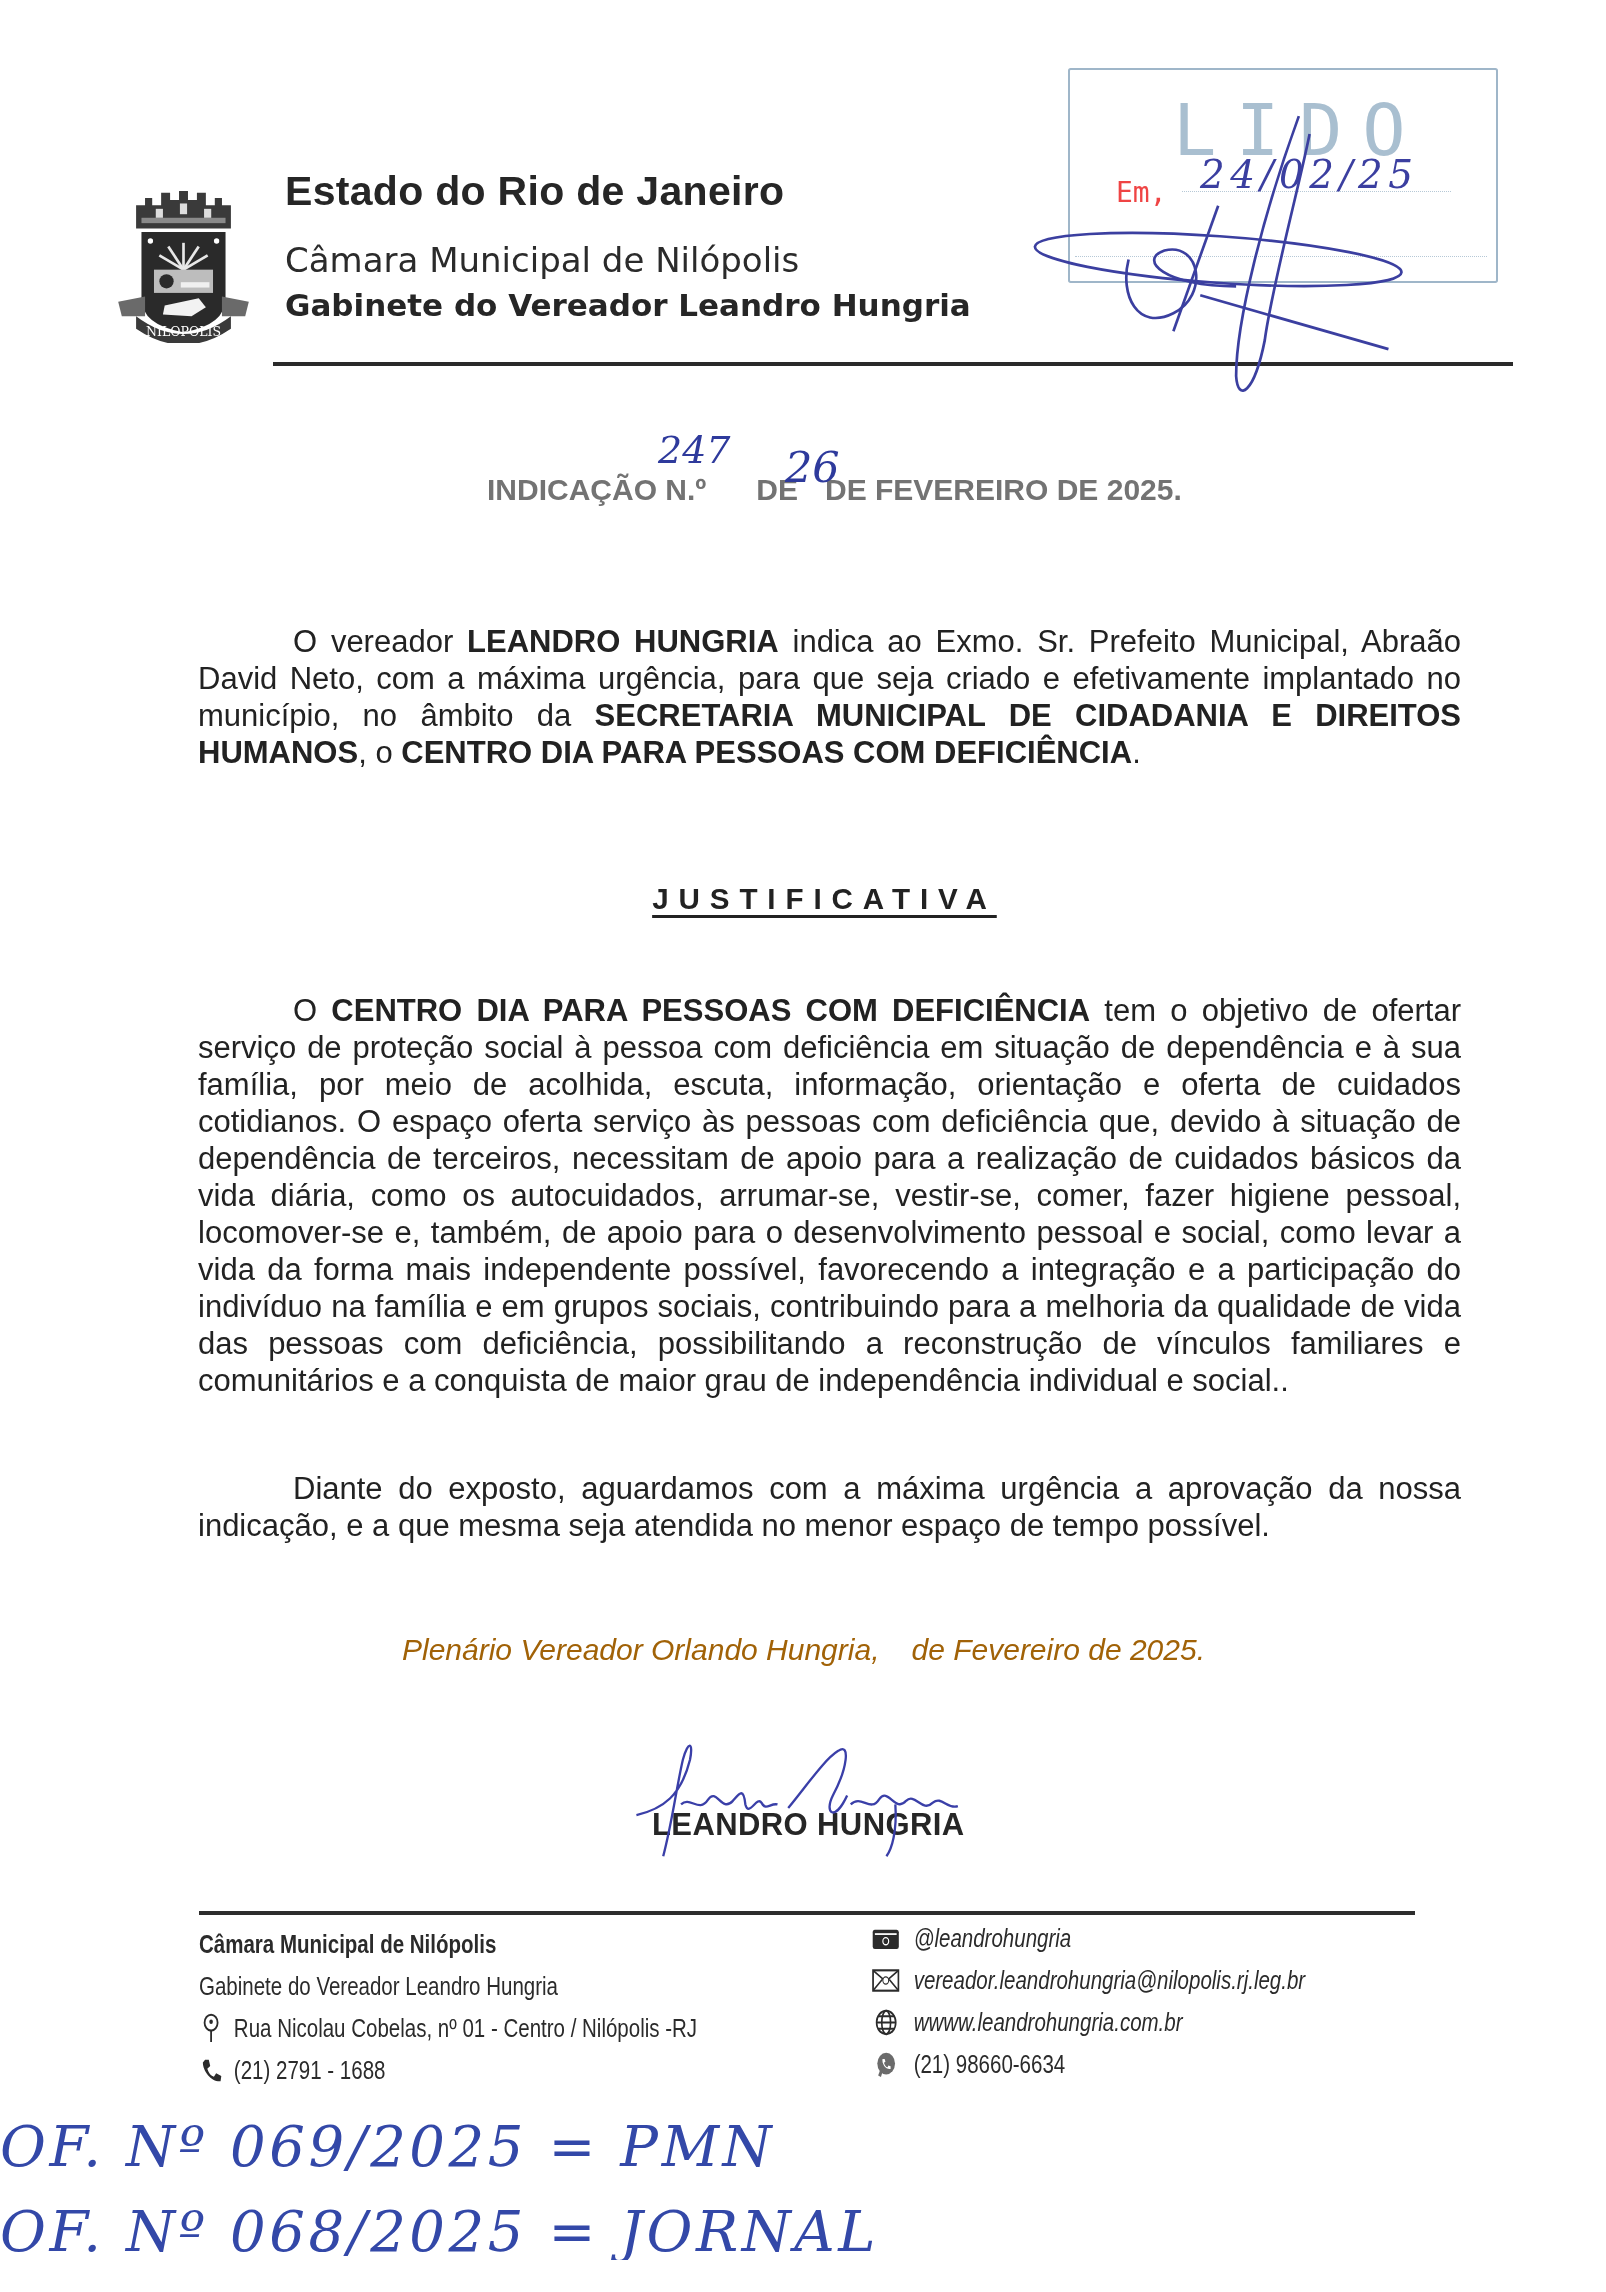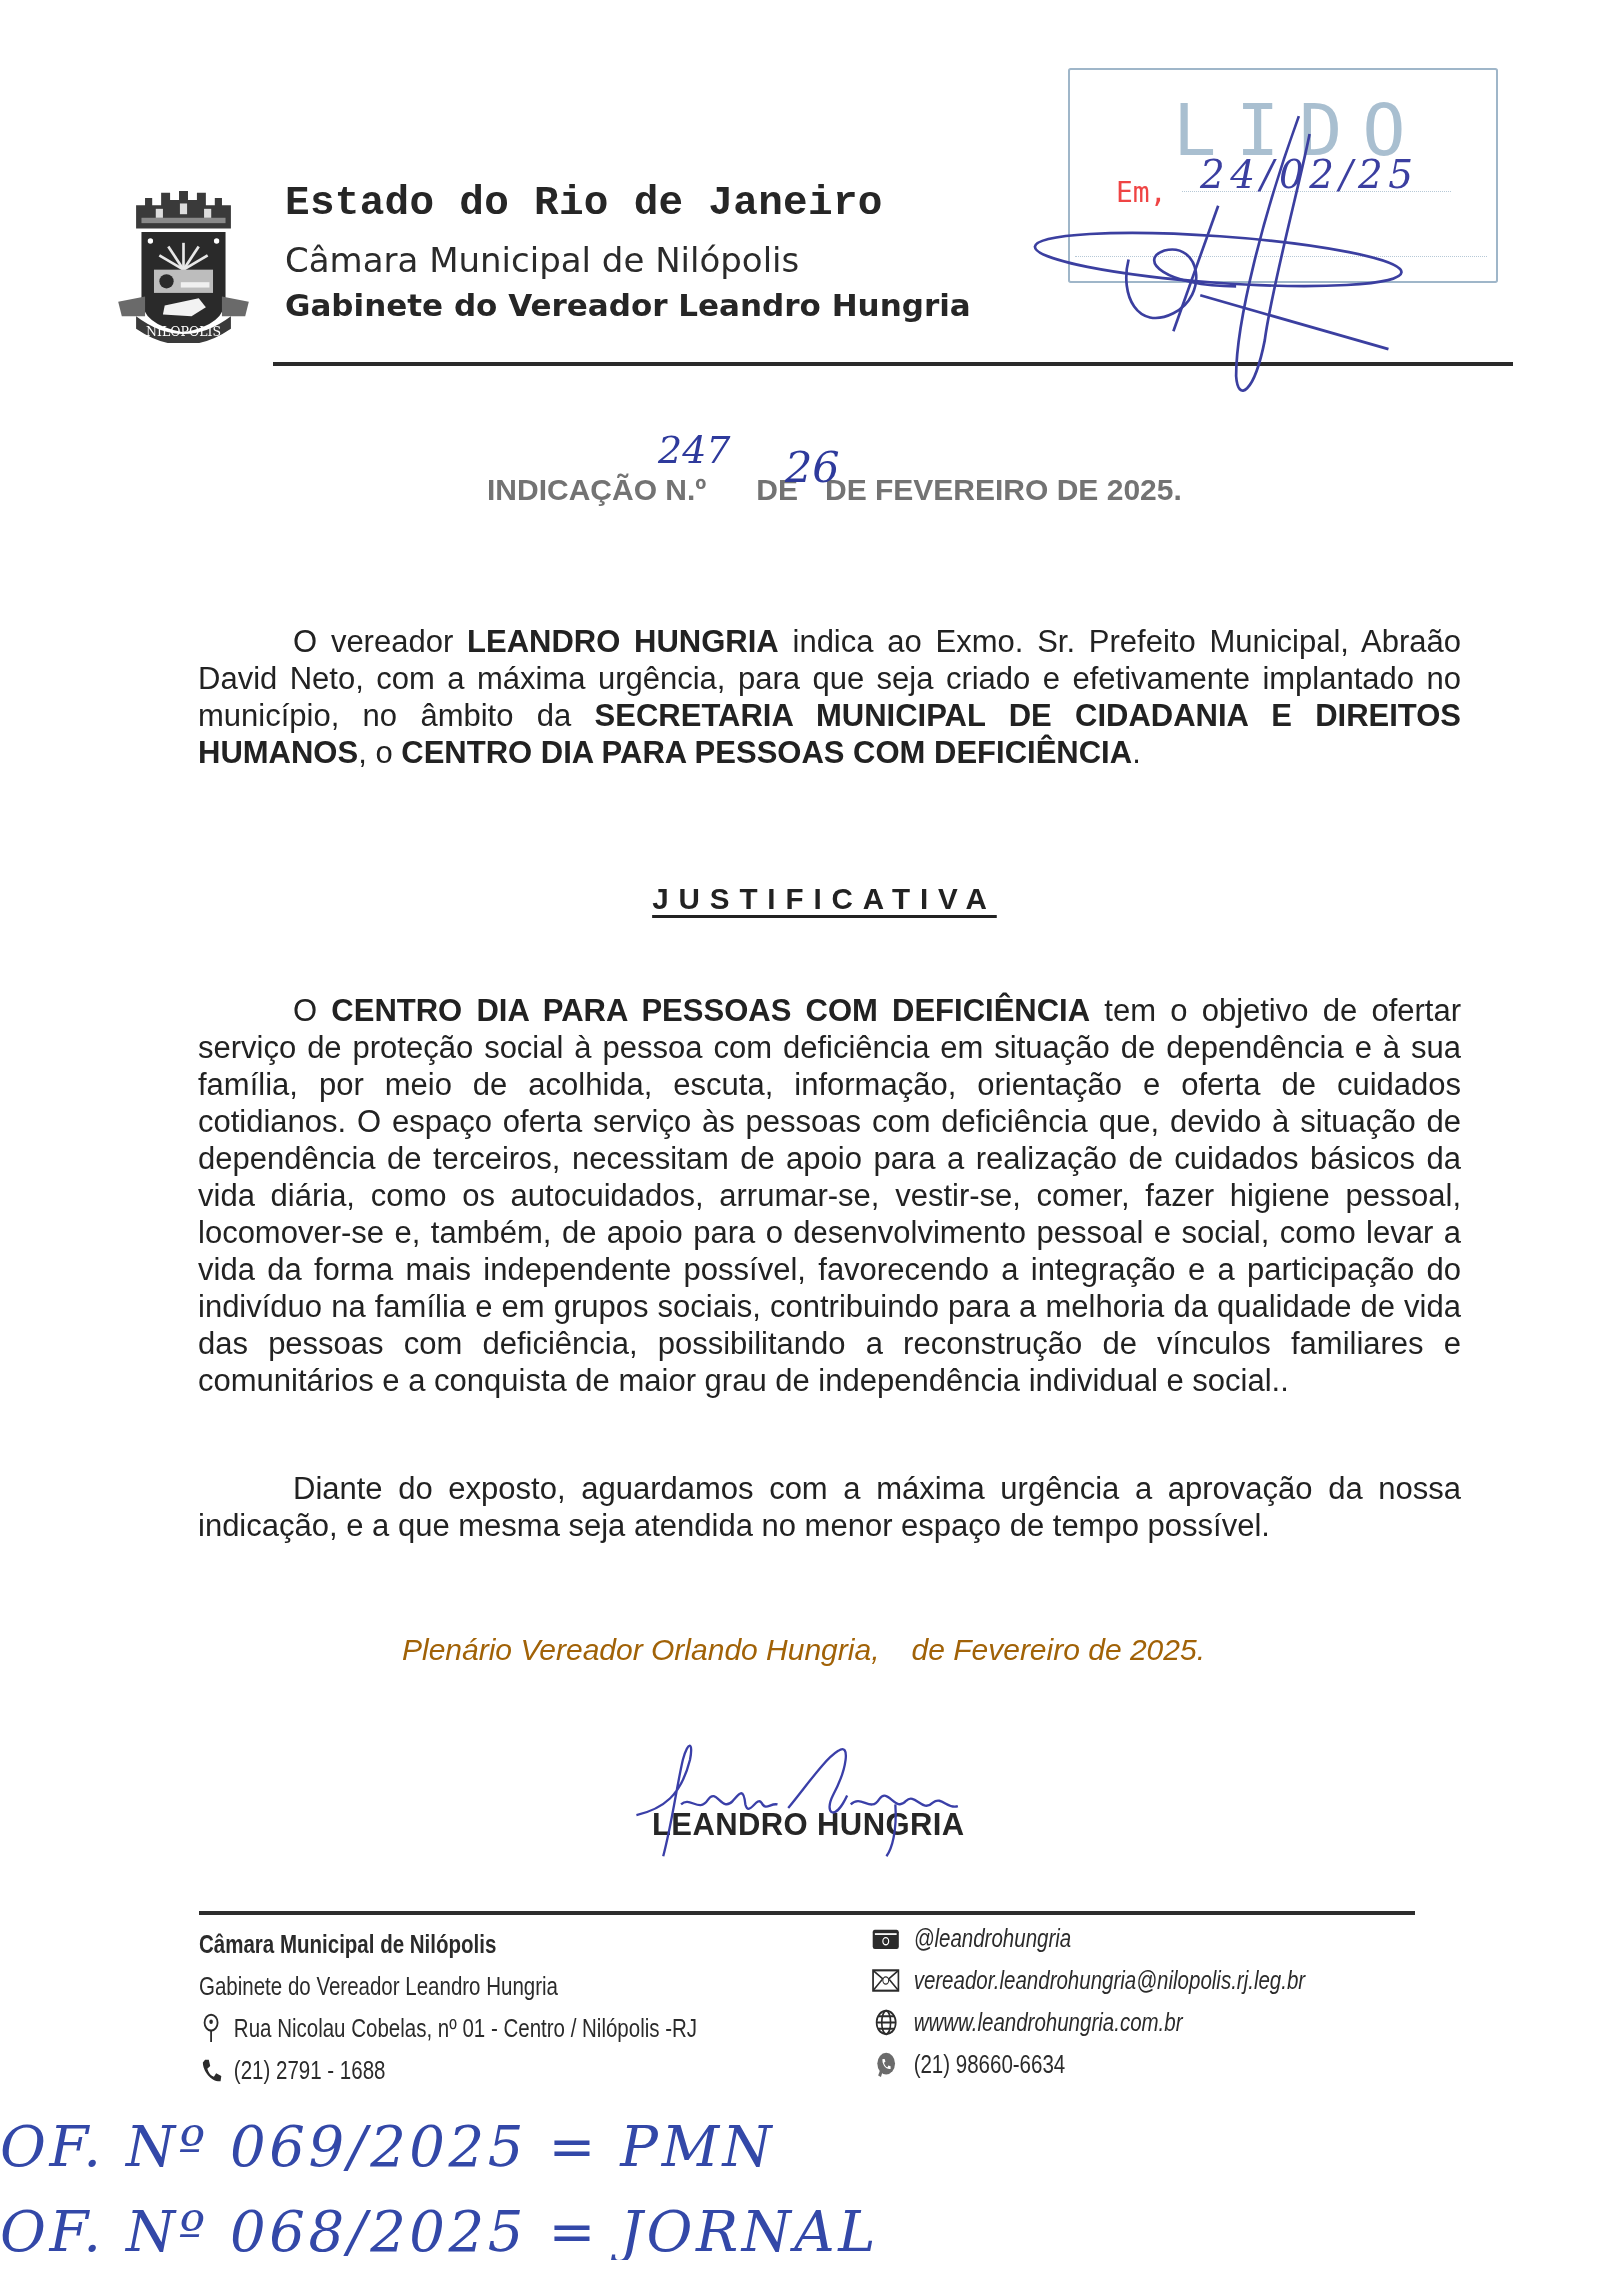--- a/index.html
+++ b/index.html
@@ -3,21 +3,21 @@
 <meta charset="utf-8">
 <style>
   * { box-sizing: border-box; margin: 0; padding: 0; }
   html, body { width: 1607px; height: 2293px; background: #ffffff; overflow: hidden; }
   body { position: relative; font-family: "Liberation Sans", sans-serif; color: #1f1f1f; }
 
   .abs { position: absolute; }
 
   
   .crest { left: 109px; top: 182px; width: 149px; height: 161px; }
-  .lh-title { left: 285px; top: 180px; font-family: Liberation Mono, monospace; font-weight: bold; font-size: 41px; letter-spacing: 0.3px; color: #262626; white-space: nowrap; }
+  .lh-title { left: 285px; top: 168px; font-family: Liberation Sans, sans-serif; font-weight: bold; font-size: 41px; letter-spacing: 0.3px; color: #262626; white-space: nowrap; }
   .lh-sub   { left: 285px; top: 240px; font-family: "DejaVu Sans", sans-serif; font-size: 34px; color: #2b2b2b; white-space: nowrap; }
   .lh-cab   { left: 285px; top: 287px; font-family: "DejaVu Sans", sans-serif; font-weight: bold; font-size: 31px; color: #262626; white-space: nowrap; }
   .lh-rule  { left: 273px; top: 362px; width: 1240px; height: 3.6px; background: #2a2a2a; }
 
   
   .stamp { left: 1068px; top: 68px; width: 430px; height: 215px; border: 2.7px solid #9fb6c9; border-radius: 2.7px; }
   .stamp-word { left: 1173px; top: 88px; font-family: "DejaVu Sans Mono", monospace; font-size: 72px; color: #a9bfd0; letter-spacing: 19.7px; }
   .stamp-em { left: 1116px; top: 176px; font-family: "DejaVu Sans Mono", monospace; font-size: 28px; color: #ef4444; }
   .stamp-dots { left: 1182px; top: 191px; width: 269px; border-top: 1.8px dotted #b6c8d6; }
   .stamp-dots2 { left: 1075px; top: 256px; width: 412px; border-top: 1.8px dotted #b6c8d6; }

